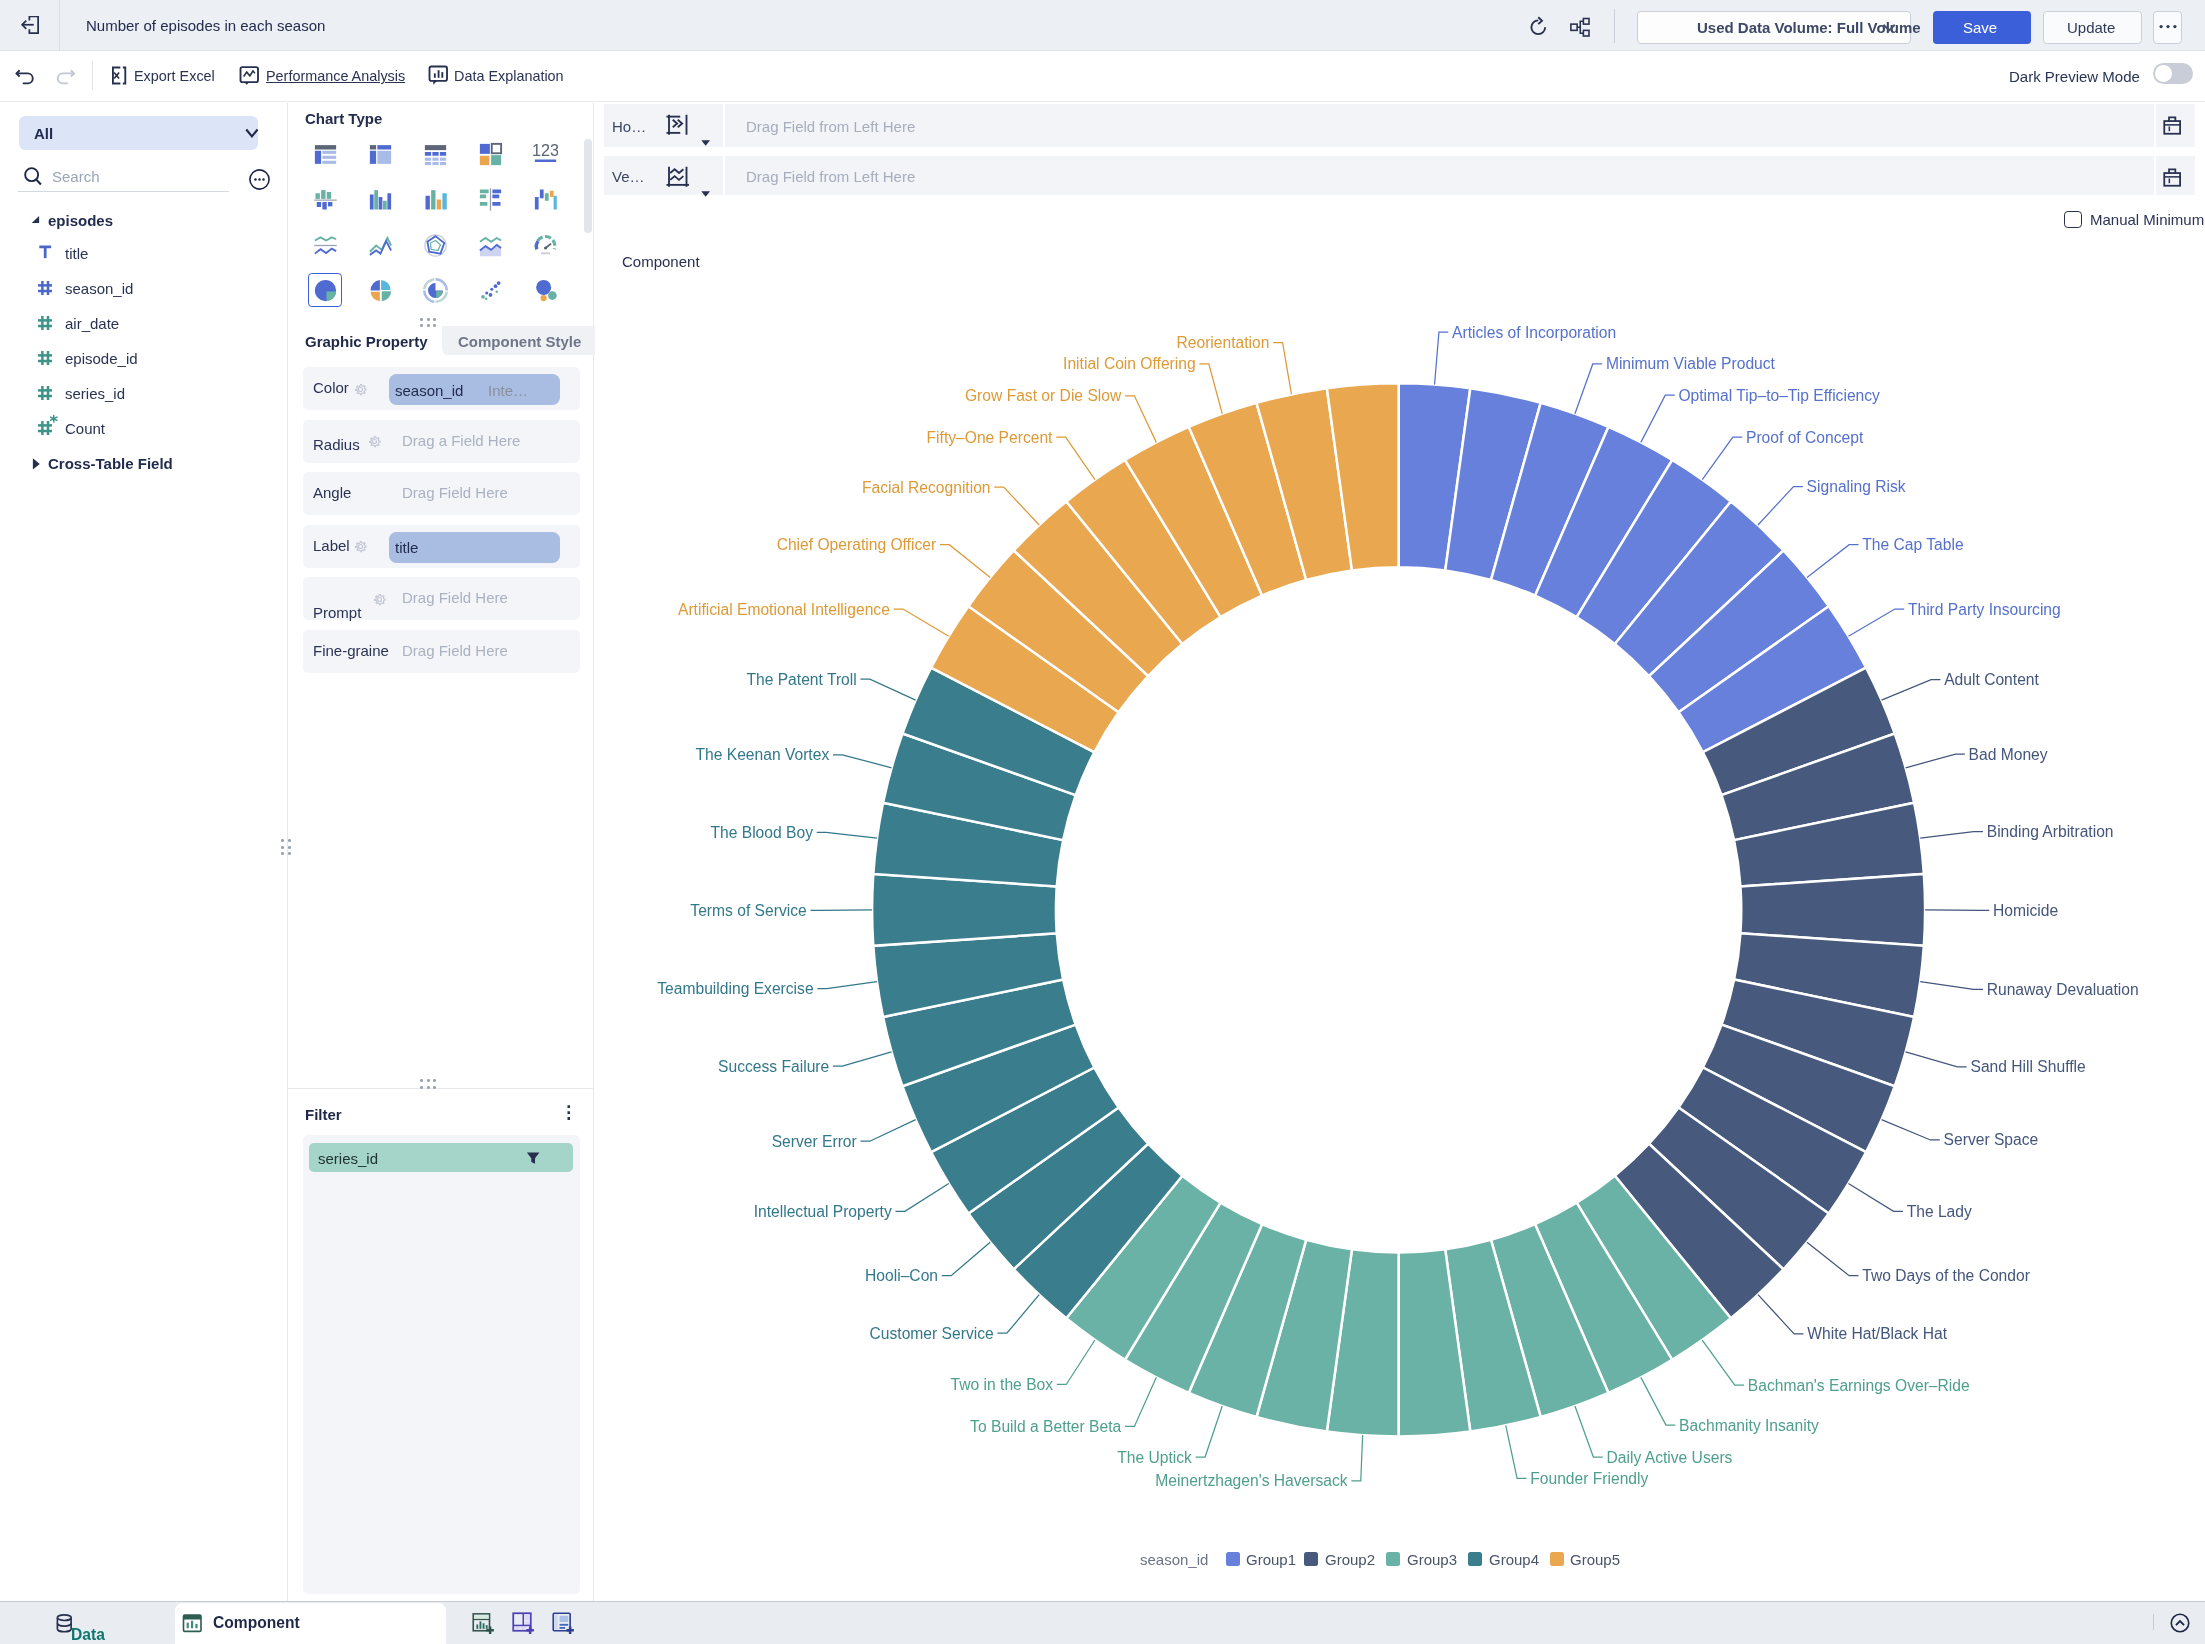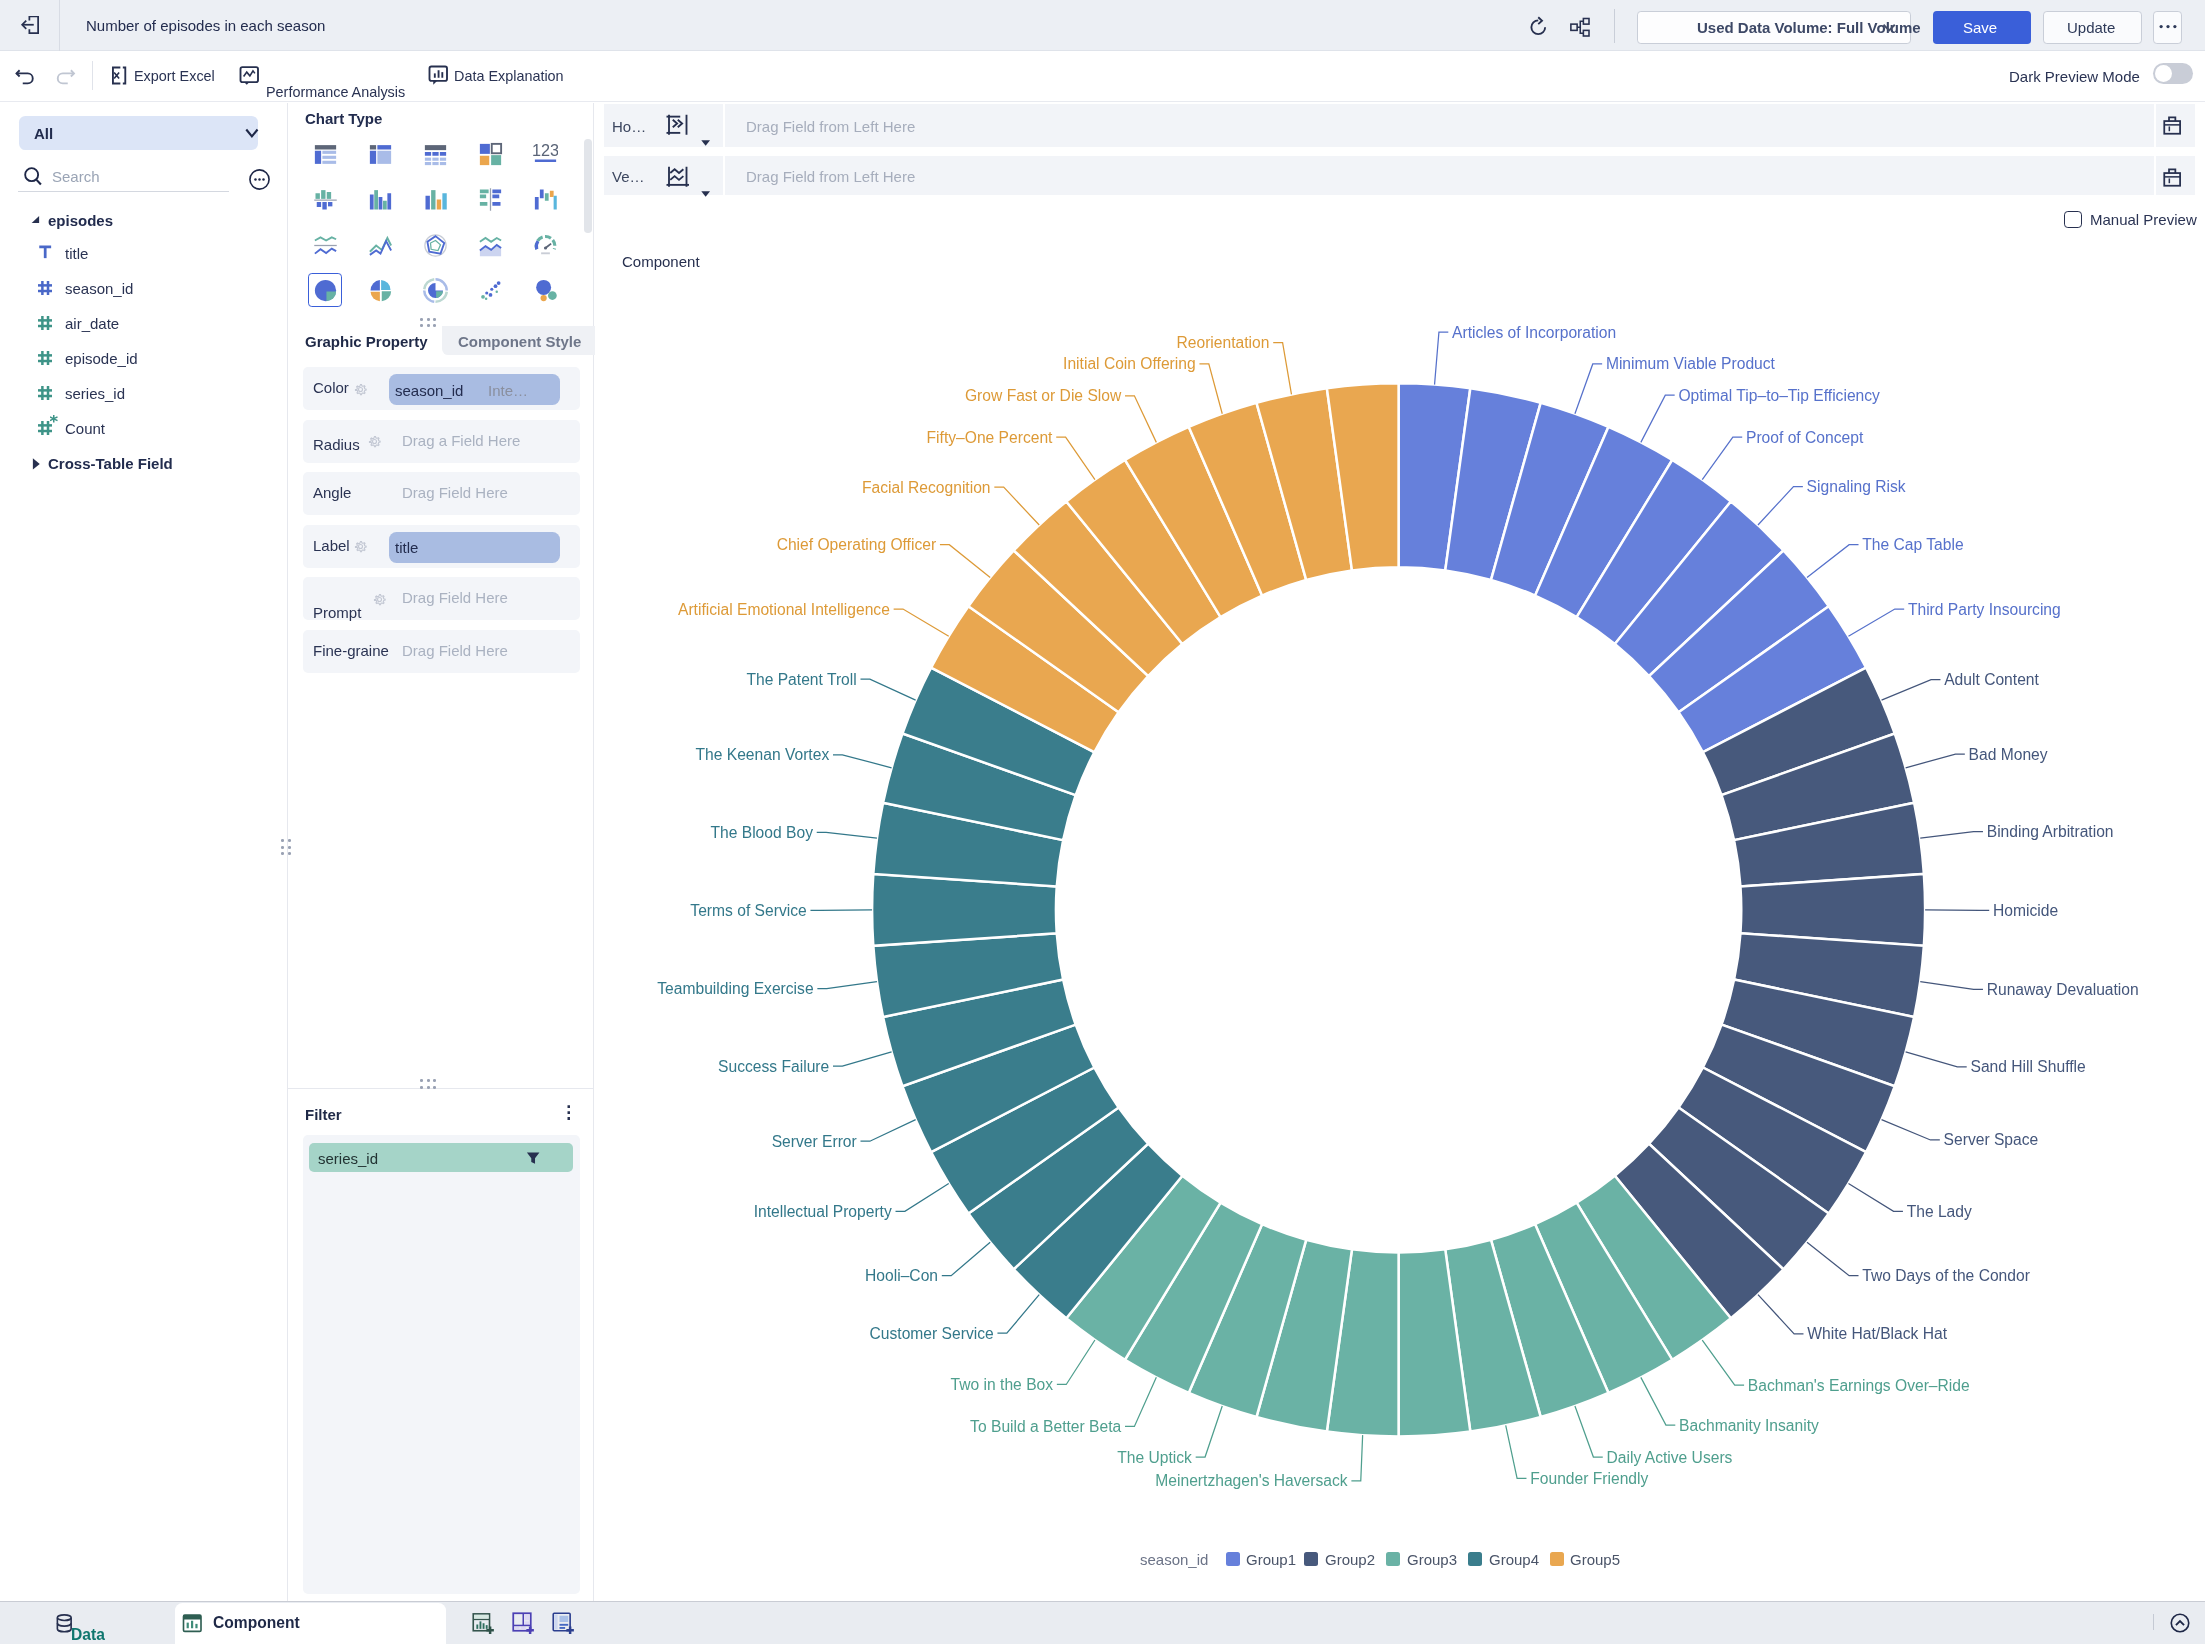--- a/index.html
+++ b/index.html
@@ -59,21 +59,21 @@
         <path d="M20 4 H8 V30 H20" fill="none" stroke="#27304f" stroke-width="3"></path>
         <path d="M24 4 H28 V30 H24" fill="none" stroke="#27304f" stroke-width="3"></path>
         <path d="M10 12 L18 22 M18 12 L10 22" stroke="#27304f" stroke-width="2.6"></path>
       </svg></div>
 <div class="abs" style="left:134px;top:68px;font-size:14.4px;color:#2a3353;">Export Excel</div>
 <div class="abs" style="left:238px;top:64px;"><svg width="22.5" height="22.5" viewBox="0 0 36 36">
         <rect x="4" y="5" width="28" height="24" rx="3" fill="none" stroke="#27304f" stroke-width="3"></rect>
         <polyline points="9,20 14,13 19,19 24,11 27,15" fill="none" stroke="#27304f" stroke-width="2.6"></polyline>
         <path d="M10 29 L14 33 L18 29" fill="#27304f"></path>
       </svg></div>
-<div class="abs" style="left:266px;top:84px;font-size:14.4px;color:#2a3353;">Performance Analysis</div>
+<div class="abs" style="left:266px;top:68px;font-size:14.4px;color:#2a3353;text-decoration:underline;">Performance Analysis</div>
 <div class="abs" style="left:427px;top:64px;"><svg width="22.5" height="22.5" viewBox="0 0 36 36">
         <rect x="4" y="4" width="28" height="23" rx="3" fill="none" stroke="#27304f" stroke-width="3"></rect>
         <path d="M10 27 L10 33 L16 27" fill="#27304f"></path>
         <rect x="11" y="15" width="3" height="7" fill="#27304f"></rect>
         <rect x="17" y="10" width="3" height="12" fill="#27304f"></rect>
         <rect x="23" y="13" width="3" height="9" fill="#27304f"></rect>
       </svg></div>
 <div class="abs" style="left:454px;top:68px;font-size:14.4px;color:#2a3353;">Data Explanation</div>
 <div class="abs" style="left:2009px;top:68px;font-size:15px;color:#2a3353;">Dark Preview Mode</div>
 <div class="abs" style="left:2153px;top:63px;width:40px;height:20.6px;border-radius:10.6px;background:#c9cdd7;"></div>
@@ -403,21 +403,21 @@
 <div class="abs" style="left:746px;top:168px;font-size:15px;color:#a6adbc;">Drag Field from Left Here</div>
 <div class="abs" style="left:2156px;top:156px;width:39px;height:39px;background:#f2f4f8;"></div>
 <div class="abs" style="left:2163px;top:168px;"><svg width="19" height="19" viewBox="0 0 30 30">
         <rect x="2" y="8" width="25" height="20" fill="none" stroke="#27304f" stroke-width="2.8"></rect>
         <path d="M9.5 8 V2 H19.5 V8" fill="none" stroke="#27304f" stroke-width="2.8"></path>
         <line x1="2" y1="14" x2="27" y2="14" stroke="#27304f" stroke-width="2.4"></line>
         <line x1="10" y1="16.5" x2="10" y2="24" stroke="#27304f" stroke-width="2.4"></line>
       </svg></div>
 
 <div class="abs" style="left:2064px;top:211px;width:17.5px;height:17px;border:1.6px solid #27304f;border-radius:3.8px;"></div>
-<div class="abs" style="left:2090px;top:211px;font-size:15px;color:#2a3353;">Manual Preview</div>
+<div class="abs" style="left:2090px;top:211px;font-size:15px;color:#2a3353;">Manual Minimum</div>
 
 <div class="abs" style="left:622px;top:253px;font-size:15px;color:#27304f;">Component</div>
 
 <svg width="2205" height="1644" viewBox="0 0 3526 2629" style="position:absolute;left:0;top:0;" font-family="Liberation Sans, sans-serif">
 <path d="M 2236.5 613.0 A 842.0 842.0 0 0 1 2351.2 620.8 L 2311.1 912.1 A 548.0 548.0 0 0 0 2236.5 907.0 Z" fill="#6680db" stroke="#ffffff" stroke-width="4"></path>
 <path d="M 2351.2 620.8 A 842.0 842.0 0 0 1 2463.7 644.2 L 2384.3 927.3 A 548.0 548.0 0 0 0 2311.1 912.1 Z" fill="#6680db" stroke="#ffffff" stroke-width="4"></path>
 <path d="M 2463.7 644.2 A 842.0 842.0 0 0 1 2572.0 682.7 L 2454.8 952.4 A 548.0 548.0 0 0 0 2384.3 927.3 Z" fill="#6680db" stroke="#ffffff" stroke-width="4"></path>
 <path d="M 2572.0 682.7 A 842.0 842.0 0 0 1 2674.0 735.6 L 2521.2 986.8 A 548.0 548.0 0 0 0 2454.8 952.4 Z" fill="#6680db" stroke="#ffffff" stroke-width="4"></path>
 <path d="M 2674.0 735.6 A 842.0 842.0 0 0 1 2767.9 801.9 L 2582.3 1029.9 A 548.0 548.0 0 0 0 2521.2 986.8 Z" fill="#6680db" stroke="#ffffff" stroke-width="4"></path>
 <path d="M 2767.9 801.9 A 842.0 842.0 0 0 1 2851.9 880.3 L 2637.0 1081.0 A 548.0 548.0 0 0 0 2582.3 1029.9 Z" fill="#6680db" stroke="#ffffff" stroke-width="4"></path>

